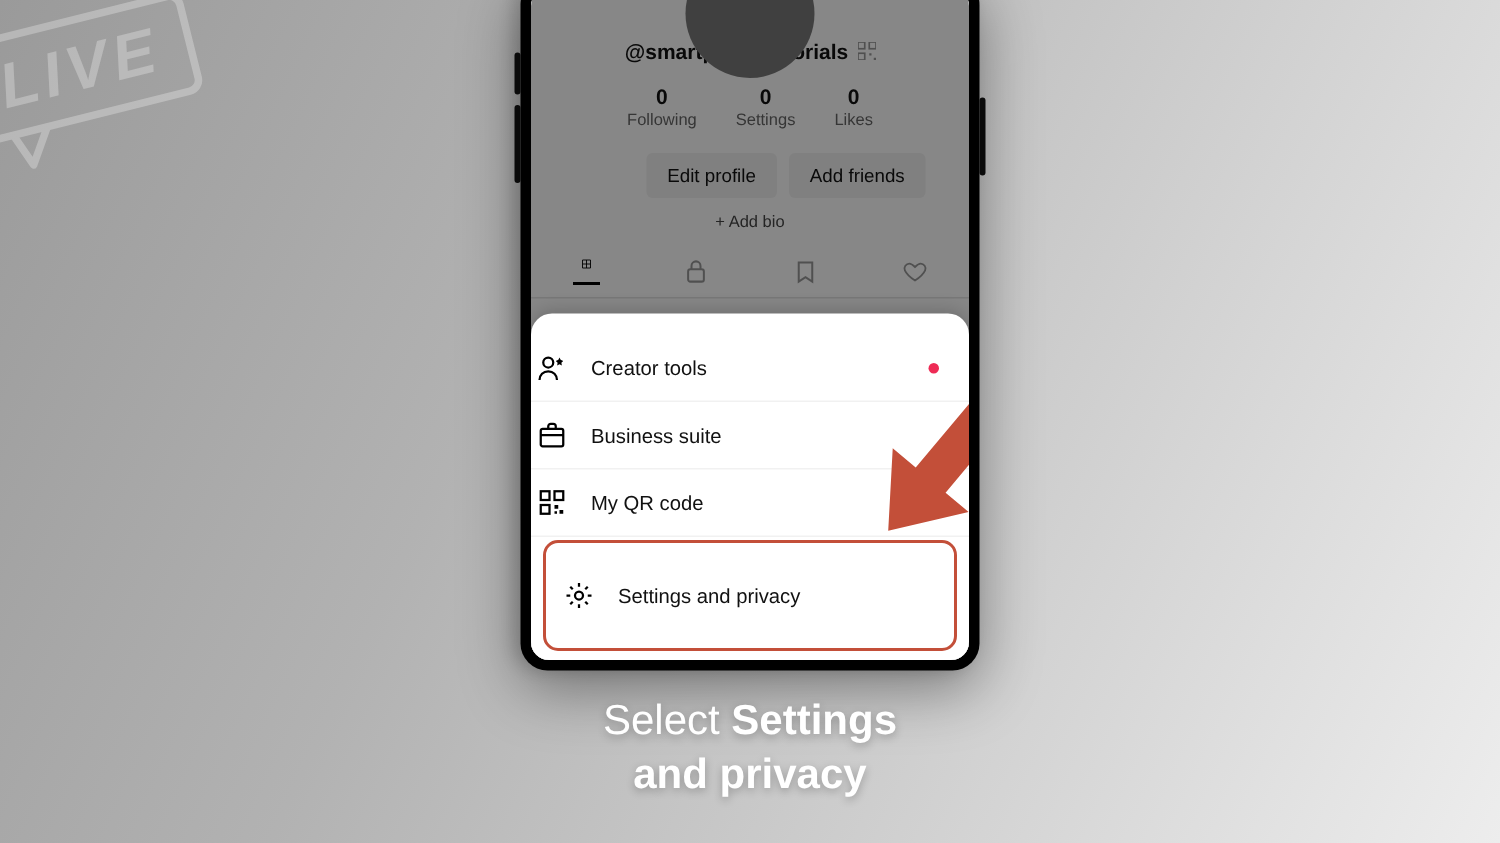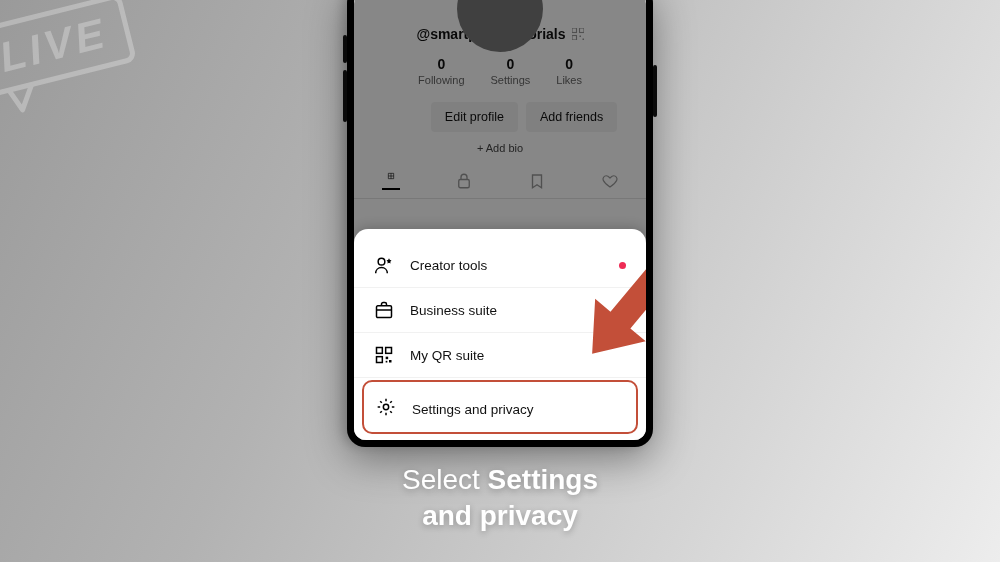--- a/index.html
+++ b/index.html
@@ -30,25 +30,25 @@
 .stat .l { font-size: 11px; color: #666; margin-top: 2px; }
 .btn-row { display: flex; justify-content: center; gap: 8px; margin-top: 16px; padding-left: 48px; }
 .pill { background: #f2f2f2; border-radius: 4px; padding: 8px 14px; font-size: 12.5px; font-weight: 500; }
 .addbio { margin-top: 10px; font-size: 11px; color: #444; }
 .tabs { display: flex; justify-content: space-around; margin-top: 18px; border-bottom: 1px solid #e2e2e2; padding-bottom: 8px; }
 .tab-icon { width: 18px; height: 18px; opacity: 0.6; }
 .tab-icon.active { opacity: 1; border-bottom: 2px solid #000; padding-bottom: 8px; margin-bottom: -10px; }
 
 
 .sheet { position: absolute; left: 0; right: 0; bottom: 0; background: #fff; border-top-left-radius: 14px; border-top-right-radius: 14px; z-index: 3; box-shadow: 0 -2px 12px rgba(0,0,0,0.18); padding: 14px 0 6px; }
-.row { display: flex; align-items: center; padding: 12px 20px; font-size: 13.5px; color: #111; border-bottom: 1px solid #f1f1f1; position: relative; }
+.row { display: flex; align-items: center; padding: 12px 4px; font-size: 13.5px; color: #111; border-bottom: 1px solid #f1f1f1; position: relative; }
 .row:last-child { border-bottom: none; }
 .row .ico { width: 20px; height: 20px; margin-right: 16px; flex-shrink: 0; }
 .row .dot { width: 7px; height: 7px; background: #ee2b55; border-radius: 50%; position: absolute; right: 20px; }
-.row.highlight { border: 2.5px solid #c34f39; border-radius: 10px; margin: 2px 8px 0; padding: 15px 12px; align-items: flex-end; }
+.row.highlight { border: 2.5px solid #c34f39; border-radius: 10px; margin: 2px 8px 0; padding: 25px 12px; }
 
 
 .arrow { position: absolute; z-index: 4; left: 224px; top: 265px; transform: rotate(40deg); }
 
 
 .caption { position: absolute; width: 100%; top: 462px; text-align: center; color: #fff; font-size: 28px; line-height: 1.3; text-shadow: 0 2px 6px rgba(0,0,0,0.25); }
 .caption .bold { font-weight: 700; }
 .caption .reg { font-weight: 400; }
 </style>
 </head>
@@ -137,21 +137,21 @@
       </div>
       <div class="row">
         <svg class="ico" viewBox="0 0 24 24">
             <rect x="3" y="3" width="7" height="7" fill="none" stroke="#000" stroke-width="1.8"></rect>
             <rect x="14" y="3" width="7" height="7" fill="none" stroke="#000" stroke-width="1.8"></rect>
             <rect x="3" y="14" width="7" height="7" fill="none" stroke="#000" stroke-width="1.8"></rect>
             <rect x="14" y="14" width="3" height="3" fill="#000"></rect>
             <rect x="18" y="18" width="3" height="3" fill="#000"></rect>
             <rect x="14" y="19" width="2" height="2" fill="#000"></rect>
           </svg>
-        <span>My QR suite</span>
+        <span>My QR code</span>
       </div>
       <div class="row highlight">
         <svg class="ico" viewBox="0 0 24 24">
             <circle cx="12" cy="12" r="3.2" fill="none" stroke="#000" stroke-width="1.8"></circle>
             <path d="M12 2v3M12 19v3M22 12h-3M5 12H2M19 5l-2 2M7 17l-2 2M19 19l-2-2M7 7L5 5" stroke="#000" stroke-width="1.8"></path>
           </svg>
         <span>Settings and privacy</span>
       </div>
     </div>
 

